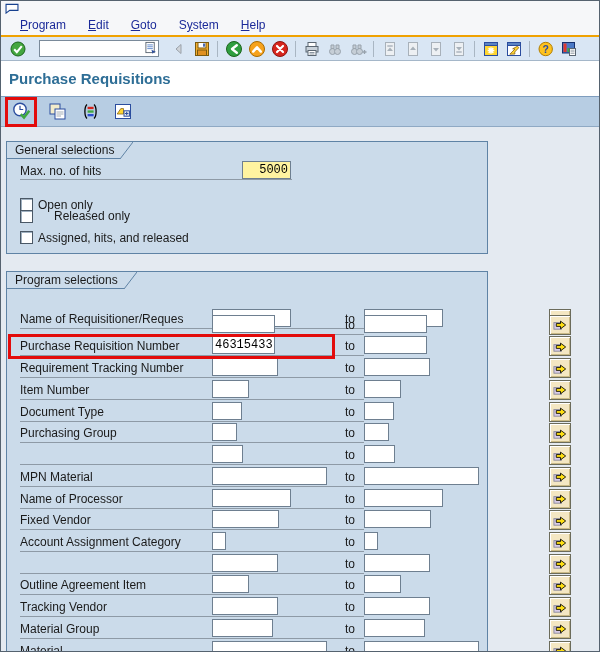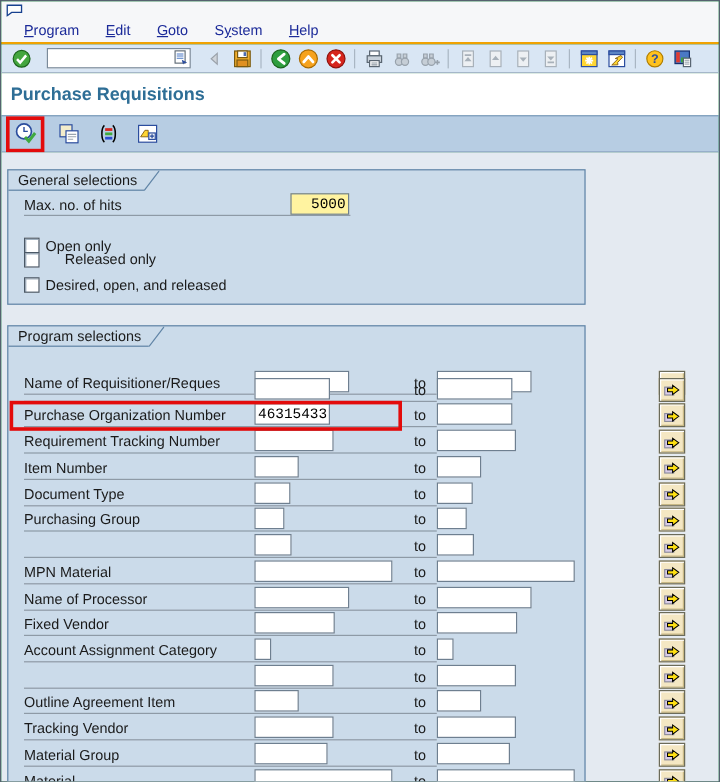--- a/index.html
+++ b/index.html
@@ -290,21 +290,21 @@
           <div class="cb-row" style="top: 34px; margin-top: 21px;">
             <span class="cb-box"></span>
             <span class="row-label">Open only</span>
           </div>
           <div class="cb-row" style="top: 66.5px; gap: 16px;">
             <span class="cb-box"></span>
             <span class="row-label">Released only</span>
           </div>
           <div class="cb-row" style="top: 88px;">
             <span class="cb-box"></span>
-            <span class="row-label">Desired, open, and released</span>
+            <span class="row-label">Assigned, hits, and released</span>
           </div>
         </div>
     </div>
 
     <div class="group group-program">
       <div class="tray-tab">
         <span>Program selections</span>
         <svg class="diag" viewBox="0 0 13 17">
           <line x1="0" y1="17" x2="13" y2="0" stroke="#5f83a5" stroke-width="1"></line>
         </svg>
@@ -330,21 +330,21 @@
             <input class="sap-field f-to" style="width: 63px;">
             <button class="msel-btn">
               <svg viewBox="0 0 18 16">
                 <rect x="2" y="6" width="8" height="7" fill="#d9cce8" stroke="#8a8a9a"></rect>
                 <path d="M4.5 7h4.5V4.4l5.5 4.1-5.5 4.1v-2.6H4.5z" fill="#ffe013" stroke="#000" stroke-width="0.9"></path>
               </svg>
             </button>
           </div>
           <div class="ps-row" style="top: 43.46px;">
             <div class="row-redbox"></div>
-            <span class="row-label">Purchase Organization Number</span>
+            <span class="row-label">Purchase Requisition Number</span>
             <div class="underline"></div>
             <input class="sap-field f-from" value="46315433" style="width: 63px;">
             <span class="to-label">to</span>
             <input class="sap-field f-to" style="width: 63px;">
             <button class="msel-btn">
               <svg viewBox="0 0 18 16">
                 <rect x="2" y="6" width="8" height="7" fill="#d9cce8" stroke="#8a8a9a"></rect>
                 <path d="M4.5 7h4.5V4.4l5.5 4.1-5.5 4.1v-2.6H4.5z" fill="#ffe013" stroke="#000" stroke-width="0.9"></path>
               </svg>
             </button>

